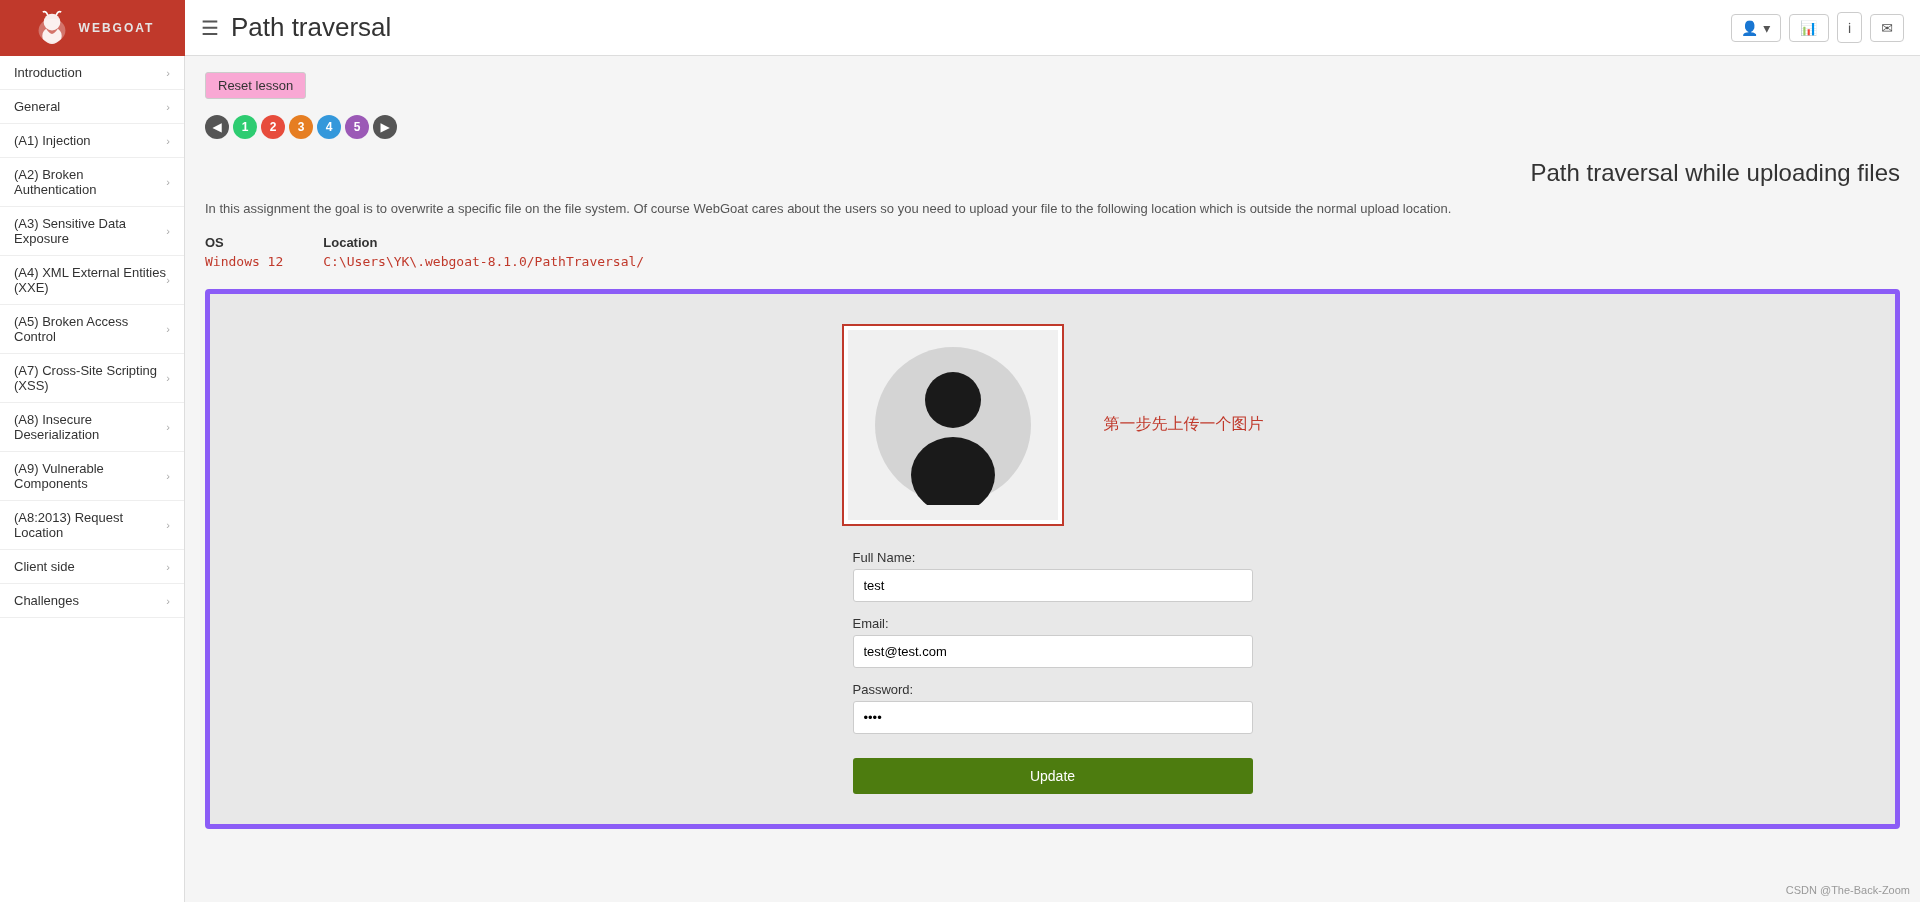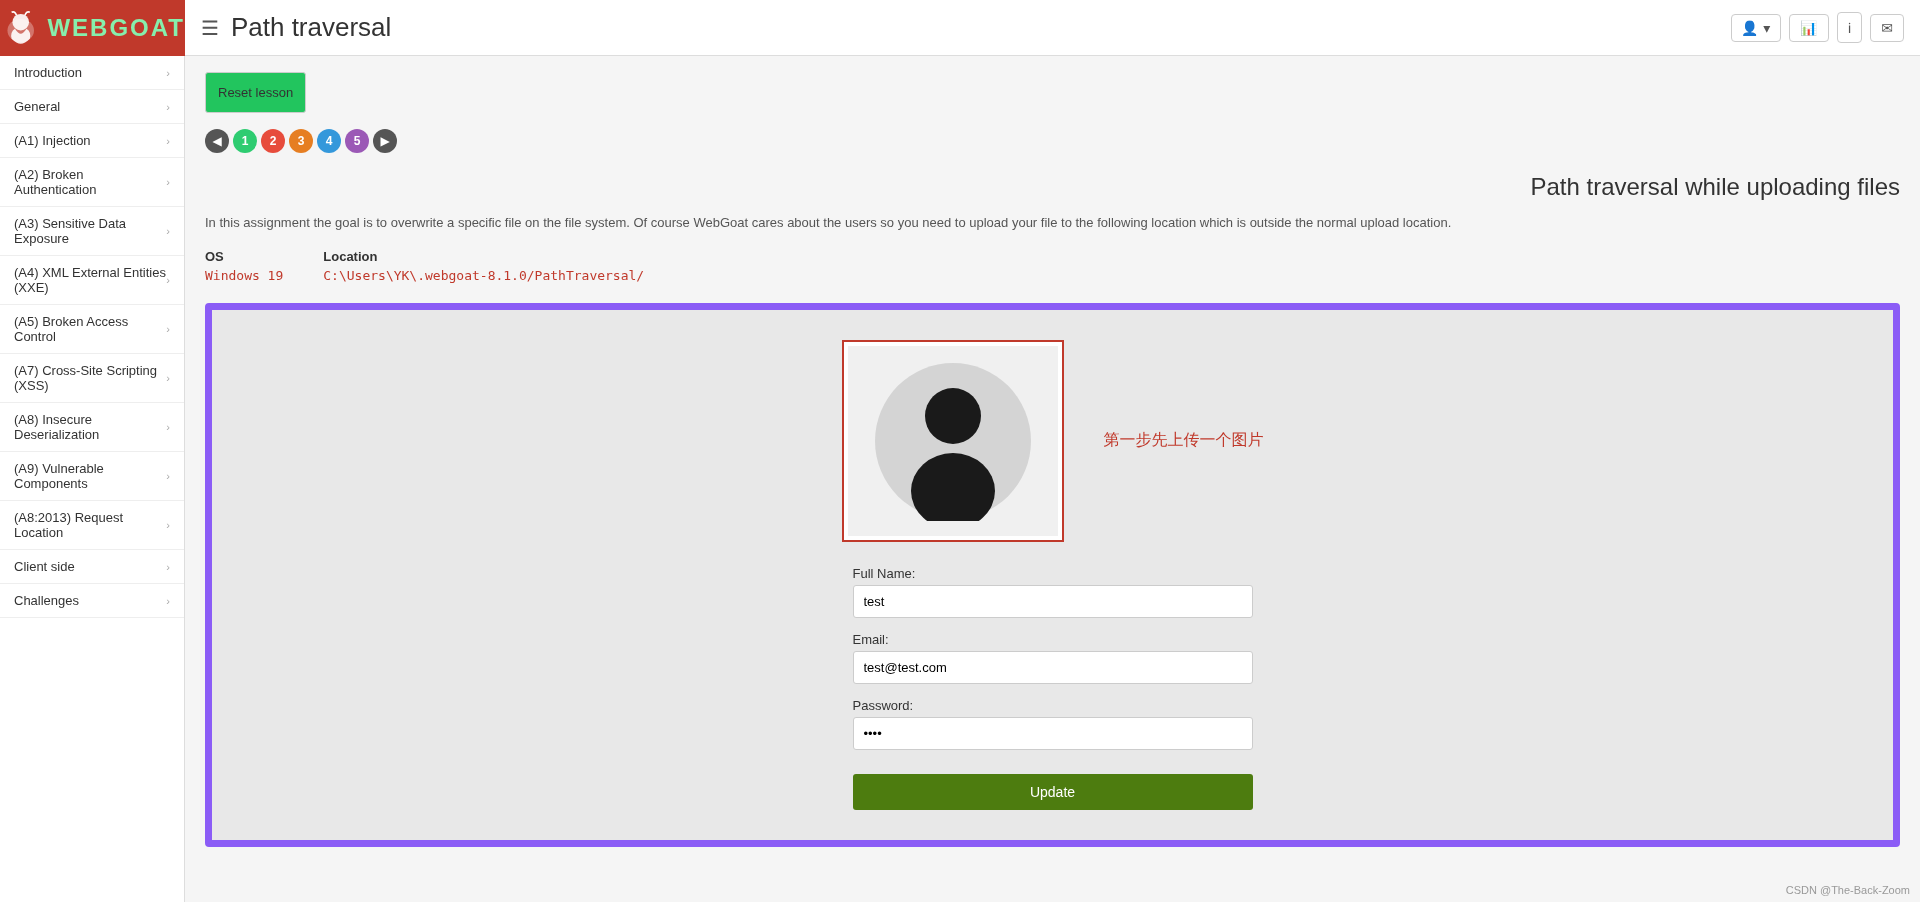--- a/index.html
+++ b/index.html
@@ -97,24 +97,24 @@
     .content {
       flex: 1;
       overflow-y: auto;
       padding: 0;
       background: #f5f5f5;
     }
     .content-inner {
       padding: 16px 20px;
     }
     .reset-btn {
-      background: #22c55e;
+      background: #f9a8d4;
       border: 1px solid #ccc;
       border-radius: 3px;
-      padding: 12px 12px;
+      padding: 5px 12px;
       cursor: pointer;
       font-size: 13px;
       color: #333;
       margin-bottom: 16px;
     }
 
     
     .step-nav {
       display: flex;
       align-items: center;
@@ -179,21 +179,21 @@
       font-family: monospace;
     }
     .loc-col span {
       color: #c0392b;
       font-family: monospace;
     }
 
     
     .form-card {
       background: #e8e8e8;
-      border: 7px solid #8b5cf6;
+      border: 5px solid #8b5cf6;
       border-radius: 4px;
       padding: 30px 20px;
       display: flex;
       flex-direction: column;
       align-items: center;
     }
 
     .profile-section {
       display: flex;
       align-items: center;
@@ -265,21 +265,21 @@
 
 <div class="header">
   <div class="logo-area">
     <svg class="logo-goat" viewBox="0 0 50 50" fill="white">
       <ellipse cx="25" cy="28" rx="16" ry="14" fill="white" opacity="0.3"></ellipse>
       <circle cx="25" cy="18" r="10" fill="white" opacity="0.9"></circle>
       <path d="M18 26 Q12 30 14 38 Q20 44 25 44 Q30 44 36 38 Q38 30 32 26 Q28 32 25 32 Q22 32 18 26Z" fill="white" opacity="0.9"></path>
       <path d="M20 10 Q18 4 14 6" stroke="white" stroke-width="2" fill="none"></path>
       <path d="M30 10 Q32 4 36 6" stroke="white" stroke-width="2" fill="none"></path>
     </svg>
-    <span style="color:#86efac;font-size:24px;font-weight:bold;letter-spacing:2px;">WEBGOAT</span>
+    <span style="color:#e5e5e5;font-size:12px;font-weight:bold;letter-spacing:2px;">WEBGOAT</span>
   </div>
   <button class="hamburger-btn">☰</button>
   <h1 class="page-title">Path traversal</h1>
   <div class="header-icons">
     <button class="header-icon-btn">
       <span>👤</span>
       <span>▾</span>
     </button>
     <button class="header-icon-btn">
       <span>📊</span>
@@ -367,21 +367,21 @@
       </div>
 
       
       <h2 class="lesson-title">Path traversal while uploading files</h2>
       <p class="lesson-description">In this assignment the goal is to overwrite a specific file on the file system. Of course WebGoat cares about the users so you need to upload your file to the following location which is outside the normal upload location.</p>
 
       
       <div class="os-location">
         <div class="os-col">
           <label>OS</label>
-          <span>Windows 19</span>
+          <span>Windows 12</span>
         </div>
         <div class="loc-col">
           <label>Location</label>
           <span>C:\Users\YK\.webgoat-8.1.0/PathTraversal/</span>
         </div>
       </div>
 
       
       <div class="form-card">
 

